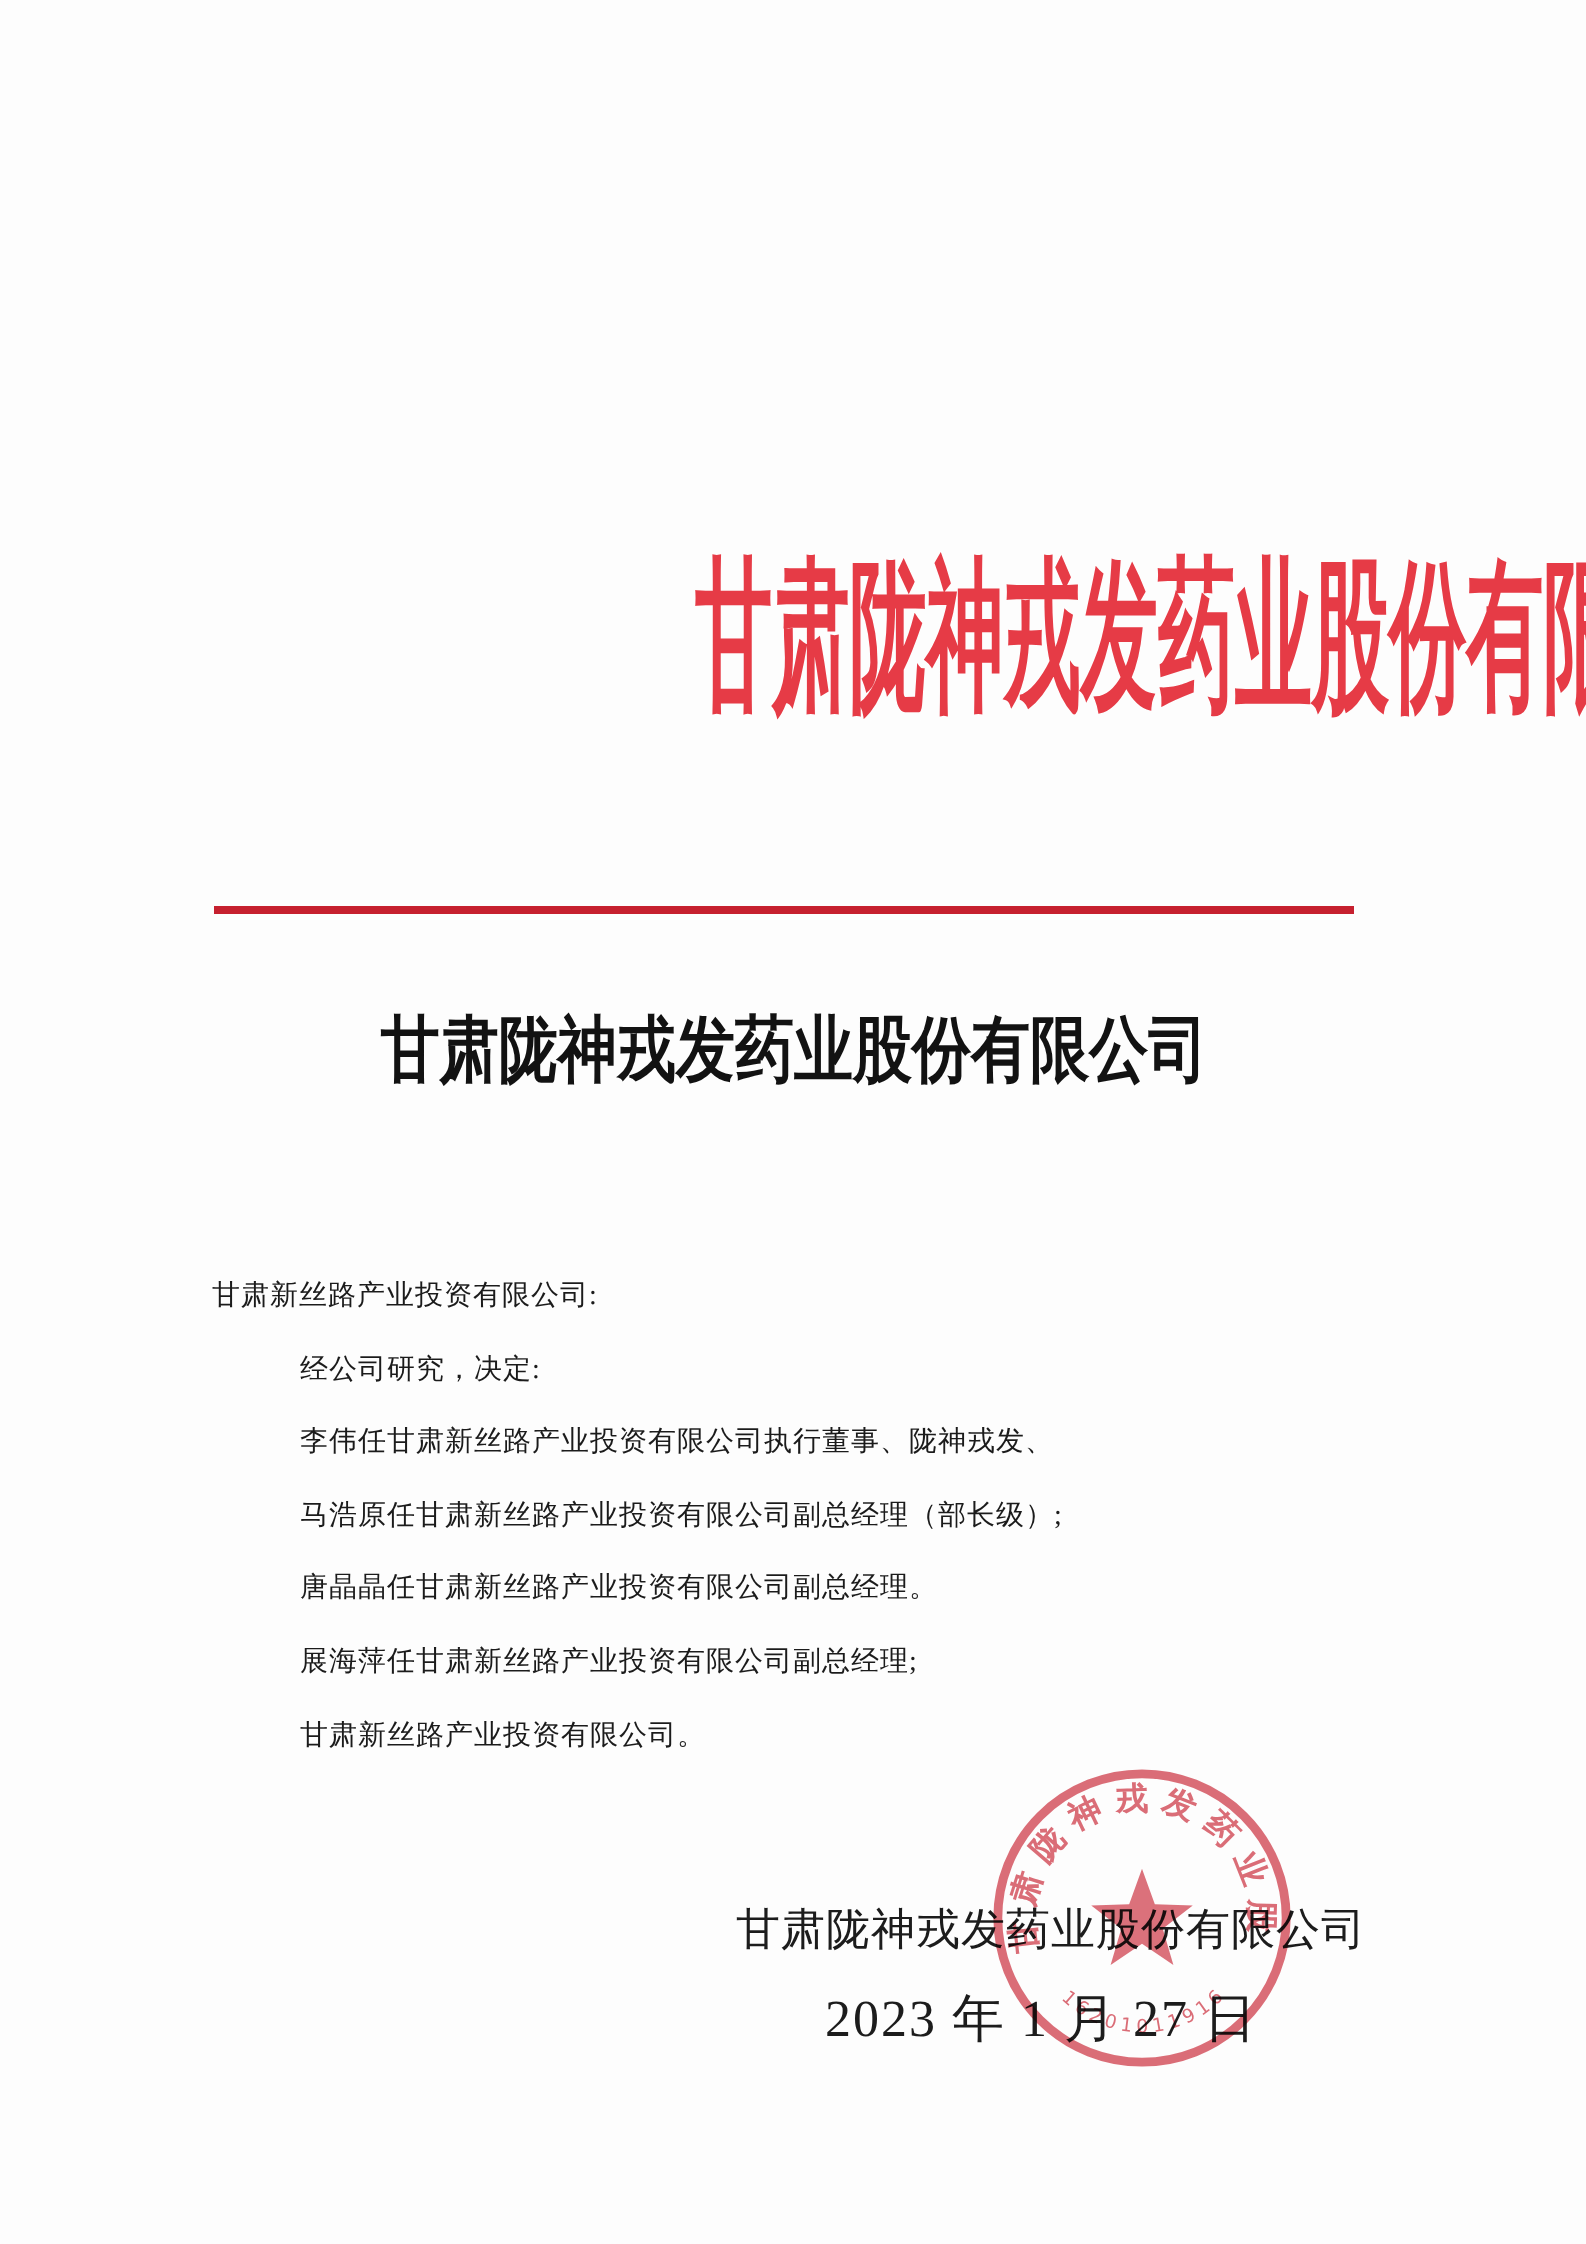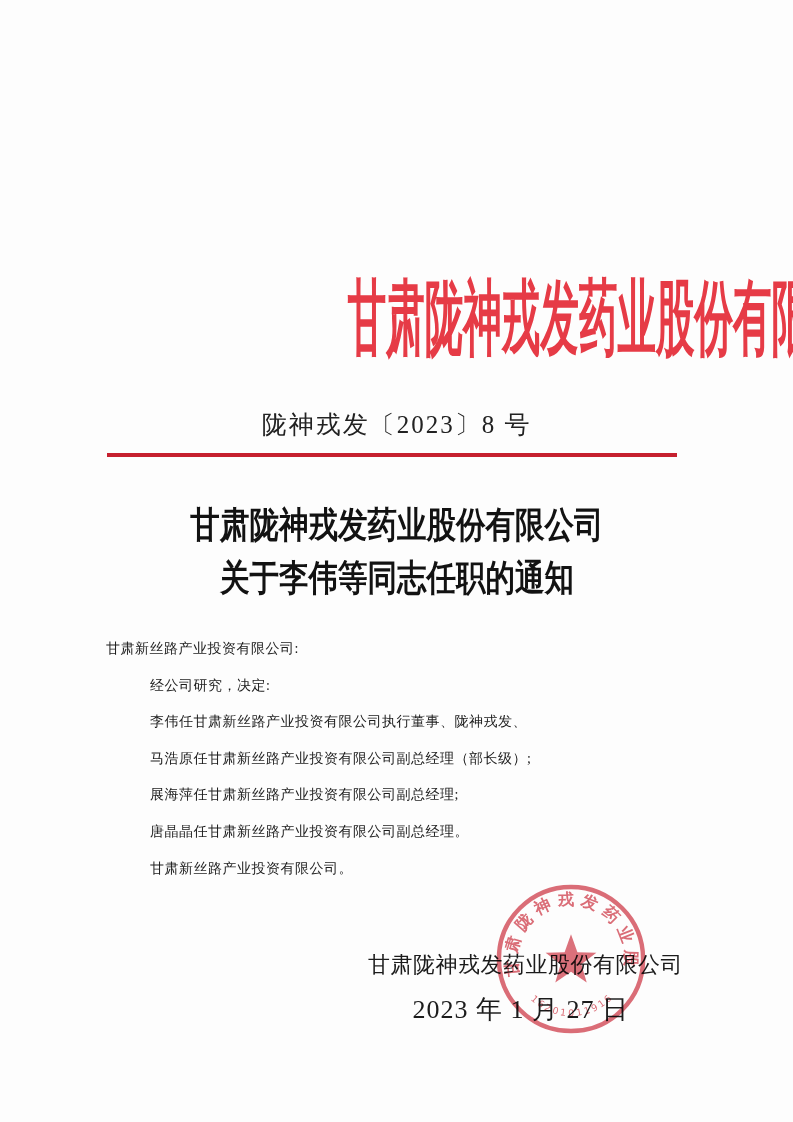--- a/index.html
+++ b/index.html
@@ -133,40 +133,36 @@
 </style>
 </head>
 <body>
 
 <div class="page">
 
   <div class="letterhead">
     <span class="letterhead-text">甘肃陇神戎发药业股份有限公司文件</span>
   </div>
 
-  <div class="doc-number">陇神戎发〔2023〕8 号</div>
 
   <div class="divider"></div>
 
   <div class="headline">
     <span class="headline-line">
       <span>甘肃陇神戎发药业股份有限公司</span>
-    </span>
-    <span class="headline-line">
-      <span>关于李伟等同志任职的通知</span>
     </span>
   </div>
 
   <div class="body-block">
       <div class="body-line">甘肃新丝路产业投资有限公司:</div>
       <div class="body-line indent">经公司研究，决定:</div>
       <div class="body-line indent">李伟任甘肃新丝路产业投资有限公司执行董事、陇神戎发、</div>
       <div class="body-line indent">马浩原任甘肃新丝路产业投资有限公司副总经理（部长级）;</div>
+      <div class="body-line indent">唐晶晶任甘肃新丝路产业投资有限公司副总经理。</div>
       <div class="body-line indent">展海萍任甘肃新丝路产业投资有限公司副总经理;</div>
-      <div class="body-line indent">唐晶晶任甘肃新丝路产业投资有限公司副总经理。</div>
       <div class="body-line indent">甘肃新丝路产业投资有限公司。</div>
     </div>
 
   <div class="sig-company">甘肃陇神戎发药业股份有限公司</div>
 
   <div class="sig-date">2023 年 1 月 27 日</div>
 
   <div class="seal">
     <svg viewBox="0 0 160 160" xmlns="http://www.w3.org/2000/svg">
       <defs>

